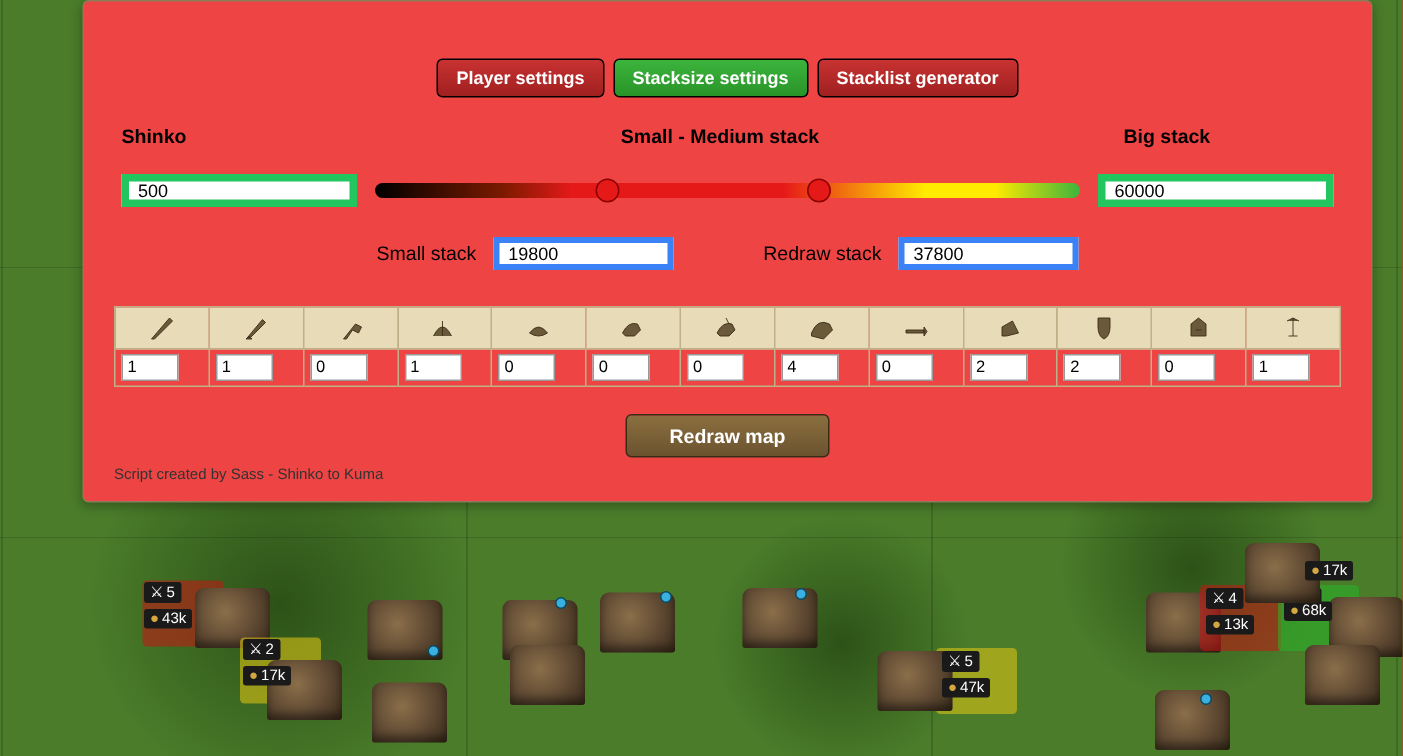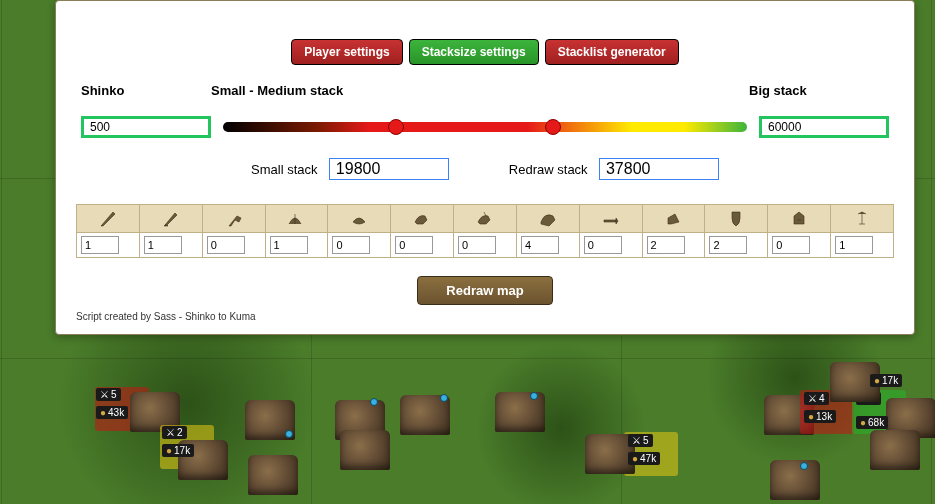--- a/index.html
+++ b/index.html
@@ -21,21 +21,21 @@
     radial-gradient(circle at 20% 80%, #2d5218 0%, transparent 15%),
     radial-gradient(circle at 60% 85%, #2d5218 0%, transparent 12%),
     radial-gradient(circle at 85% 75%, #2d5218 0%, transparent 10%),
     #4a7c2a;
 }
 .panel {
   position: absolute;
   left: 55px;
   top: 0;
   width: 860px;
-  background: #ffffff;
+  background: #ef4444;
   border: 1px solid #8b7d5a;
   border-radius: 4px;
   padding: 10px 20px 12px;
   box-shadow: 0 2px 8px rgba(0,0,0,0.3);
 }
 .top-counter {
   position: absolute;
   left: 120px;
   top: 5px;
   background: #222;
@@ -64,33 +64,33 @@
 .tab-red { background: linear-gradient(#c83232, #a02020); }
 .tab-green { background: linear-gradient(#3cb43c, #289428); }
 .labels-row {
   display: flex;
   font-weight: bold;
   font-size: 13px;
   margin-bottom: 18px;
   padding: 0 5px;
 }
 .labels-row .l1 { width: 130px; }
-.labels-row .l2 { flex: 1; }
+.labels-row .l2 { flex: 1; text-align: center; }
 .labels-row .l3 { width: 140px; }
 .slider-row {
   display: flex;
   align-items: center;
   gap: 12px;
   margin-bottom: 20px;
   padding: 0 5px;
 }
 .num-input {
-  width: 130px;
+  width: 157px;
   height: 22px;
-  border: 3px solid #22c55e;
+  border: 5px solid #22c55e;
   background: #fff;
   padding: 2px 6px;
   font-size: 12px;
 }
 .slider {
   flex: 1;
   height: 10px;
   position: relative;
   border-radius: 5px;
   background: linear-gradient(90deg, #000 0%, #7a1a00 18%, #e61919 28%, #e61919 58%, #ffea00 78%, #ffea00 88%, #3cb43c 100%);
@@ -105,21 +105,21 @@
   top: -3px;
   transform: translateX(-50%);
 }
 .mid-inputs {
   display: flex;
   justify-content: center;
   gap: 60px;
   margin-bottom: 24px;
 }
 .mid-inputs label { font-size: 13px; margin-right: 8px; }
-.mid-inputs input { width: 120px; height: 22px; border: 1px solid #3b82f6; padding: 2px 6px; font-size: 16px; }
+.mid-inputs input { width: 120px; height: 22px; border: 4px solid #3b82f6; padding: 2px 6px; font-size: 12px; }
 .units-table {
   width: 100%;
   border-collapse: collapse;
   margin-bottom: 18px;
 }
 .units-table th, .units-table td {
   border: 1px solid #c0b088;
   padding: 3px 4px;
   text-align: left;
 }
@@ -367,21 +367,21 @@
   </div>
 <div class="hl red" style="left:800px; top:390px;"></div>
 <span class="badge atk" style="left:804px; top:392px;">4</span>
 <span class="badge food" style="left:804px; top:410px;">13k</span>
 
 <div class="hl green" style="left:852px; top:390px;"></div>
 <div class="village" style="left:886px; top:398px;">
     <div class="vbuilding"></div>
   </div>
 <span class="badge atk" style="left:856px; top:392px;">2</span>
-<span class="badge food" style="left:856px; top:416px;">68k</span>
+<span class="badge food" style="left:856px; top:401px;">68k</span>
 
 <div class="village" style="left:830px; top:362px;">
     <div class="vbuilding"></div>
   </div>
 <span class="badge food" style="left:870px; top:374px;">17k</span>
 
 <div class="village" style="left:770px; top:460px;">
     <div class="vbuilding"></div>
   </div>
 <div class="village" style="left:870px; top:430px;">

